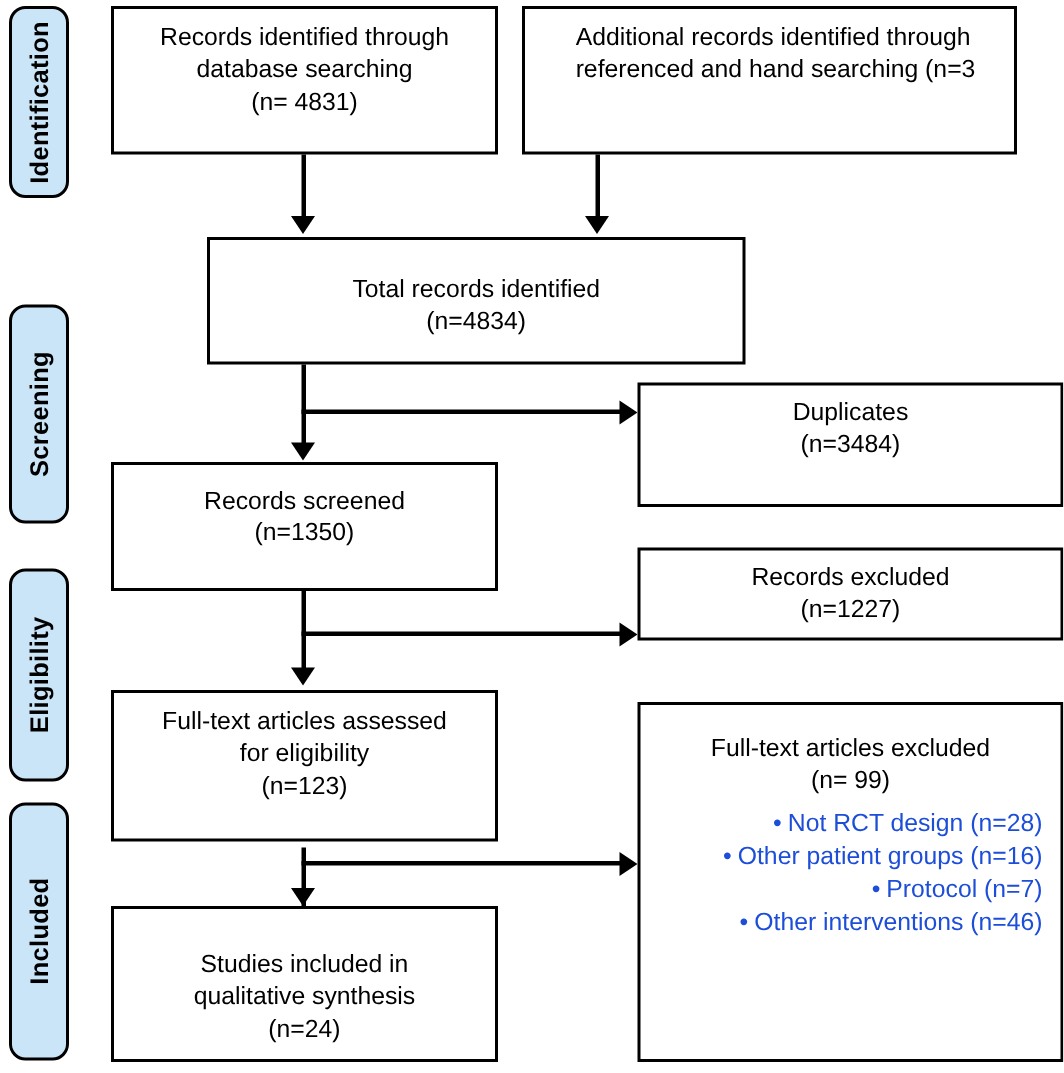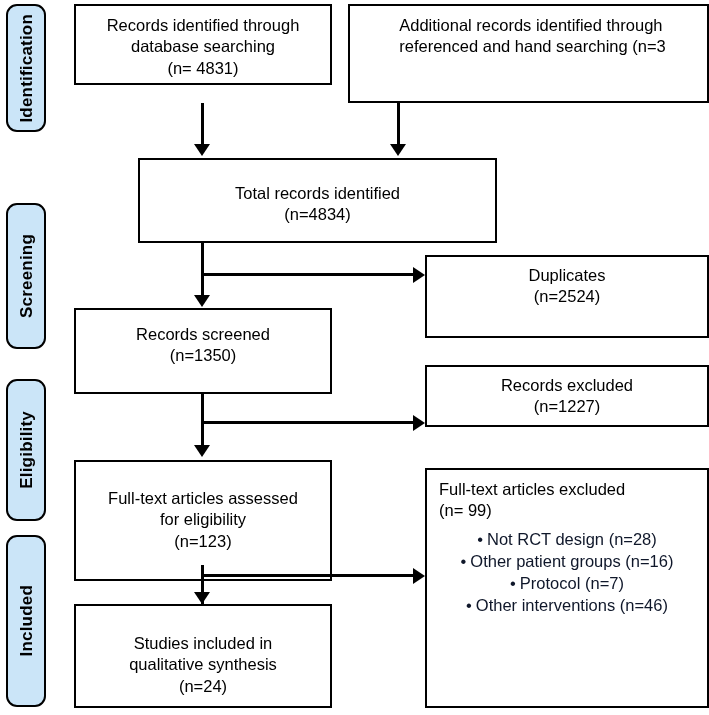--- a/index.html
+++ b/index.html
@@ -64,32 +64,33 @@
   
   .flow-box.clip-right .box-text {
     text-align: left;
     white-space: pre;
   }
 
   
   .excl-head {
     font-size: 16.5px;
     line-height: 1.30;
-    text-align: left;
-    white-space: pre;
-    color: #000000;
+    text-align: center;
+    white-space: pre;
+    color: #000000;
+    margin-top: 10px;
   }
   .excl-list {
     margin: 6px 0 0 0;
     padding: 0;
     list-style: none;
     font-size: 16.5px;
     line-height: 1.34;
-    text-align: center;
-    color: #0f172a;
+    text-align: right;
+    color: #1d4ed8;
   }
   .excl-list li {
     white-space: pre;
   }
   .excl-list li .bullet { margin-right: 4px; }
 
   .excl-inner {
     display: flex;
     flex-direction: column;
     align-items: stretch;
@@ -135,27 +136,27 @@
   </div>
 
   <div class="stage-pill" style="left:6px; top:379px; width:40px; height:142px;">
     <span class="stage-label">Eligibility</span>
   </div>
 
   <div class="stage-pill" style="left:6px; top:535px; width:40px; height:172px;">
     <span class="stage-label">Included</span>
   </div>
 
-  <div class="flow-box top-align" style="left:74px; top:4px; width:258px; height:81px; padding-top:9px;">
+  <div class="flow-box top-align" style="left:74px; top:4px; width:258px; height:99px; padding-top:9px;">
     <div class="box-text">Records identified through
 database searching
 (n= 4831)</div>
   </div>
 
-  <div class="flow-box top-align clip-right" style="left:348px; top:4px; width:361px; height:99px; padding:9px 0 0 8px;">
+  <div class="flow-box top-align clip-right" style="left:348px; top:4px; width:330px; height:99px; padding:9px 0 0 8px;">
     <div class="box-text">Additional records identified through
 referenced and hand searching (n=3</div>
   </div>
 
   <div class="v-line" style="left:201px; top:103px; height:42px;"></div>
   <div class="arrow-down" style="left:194px; top:144px;"></div>
 
   <div class="v-line" style="left:397px; top:103px; height:42px;"></div>
   <div class="arrow-down" style="left:390px; top:144px;"></div>
 
@@ -165,40 +166,40 @@
   </div>
 
   <div class="v-line" style="left:201px; top:243px; height:53px;"></div>
   <div class="arrow-down" style="left:194px; top:295px;"></div>
 
   <div class="h-line" style="left:201px; top:273px; width:216px;"></div>
   <div class="arrow-right" style="left:413px; top:267px;"></div>
 
   <div class="flow-box top-align" style="left:425px; top:255px; width:284px; height:83px; padding-top:8px;">
     <div class="box-text">Duplicates
-(n=2524)</div>
+(n=3484)</div>
   </div>
 
   <div class="flow-box top-align" style="left:74px; top:308px; width:258px; height:86px; padding-top:14px;">
     <div class="box-text">Records screened
 (n=1350)</div>
   </div>
 
   <div class="v-line" style="left:201px; top:394px; height:52px;"></div>
   <div class="arrow-down" style="left:194px; top:445px;"></div>
 
   <div class="h-line" style="left:201px; top:421px; width:216px;"></div>
   <div class="arrow-right" style="left:413px; top:415px;"></div>
 
   <div class="flow-box top-align" style="left:425px; top:365px; width:284px; height:62px; padding-top:8px;">
     <div class="box-text">Records excluded
 (n=1227)</div>
   </div>
 
-  <div class="flow-box top-align" style="left:74px; top:460px; width:258px; height:121px; padding-top:26px;">
+  <div class="flow-box top-align" style="left:74px; top:460px; width:258px; height:101px; padding-top:9px;">
     <div class="box-text">Full-text articles assessed
 for eligibility
 (n=123)</div>
   </div>
 
   <div class="v-line" style="left:201px; top:565px; height:55px;"></div>
   <div class="arrow-down" style="left:194px; top:592px;"></div>
 
   <div class="h-line" style="left:201px; top:574px; width:216px;"></div>
   <div class="arrow-right" style="left:413px; top:568px;"></div>

